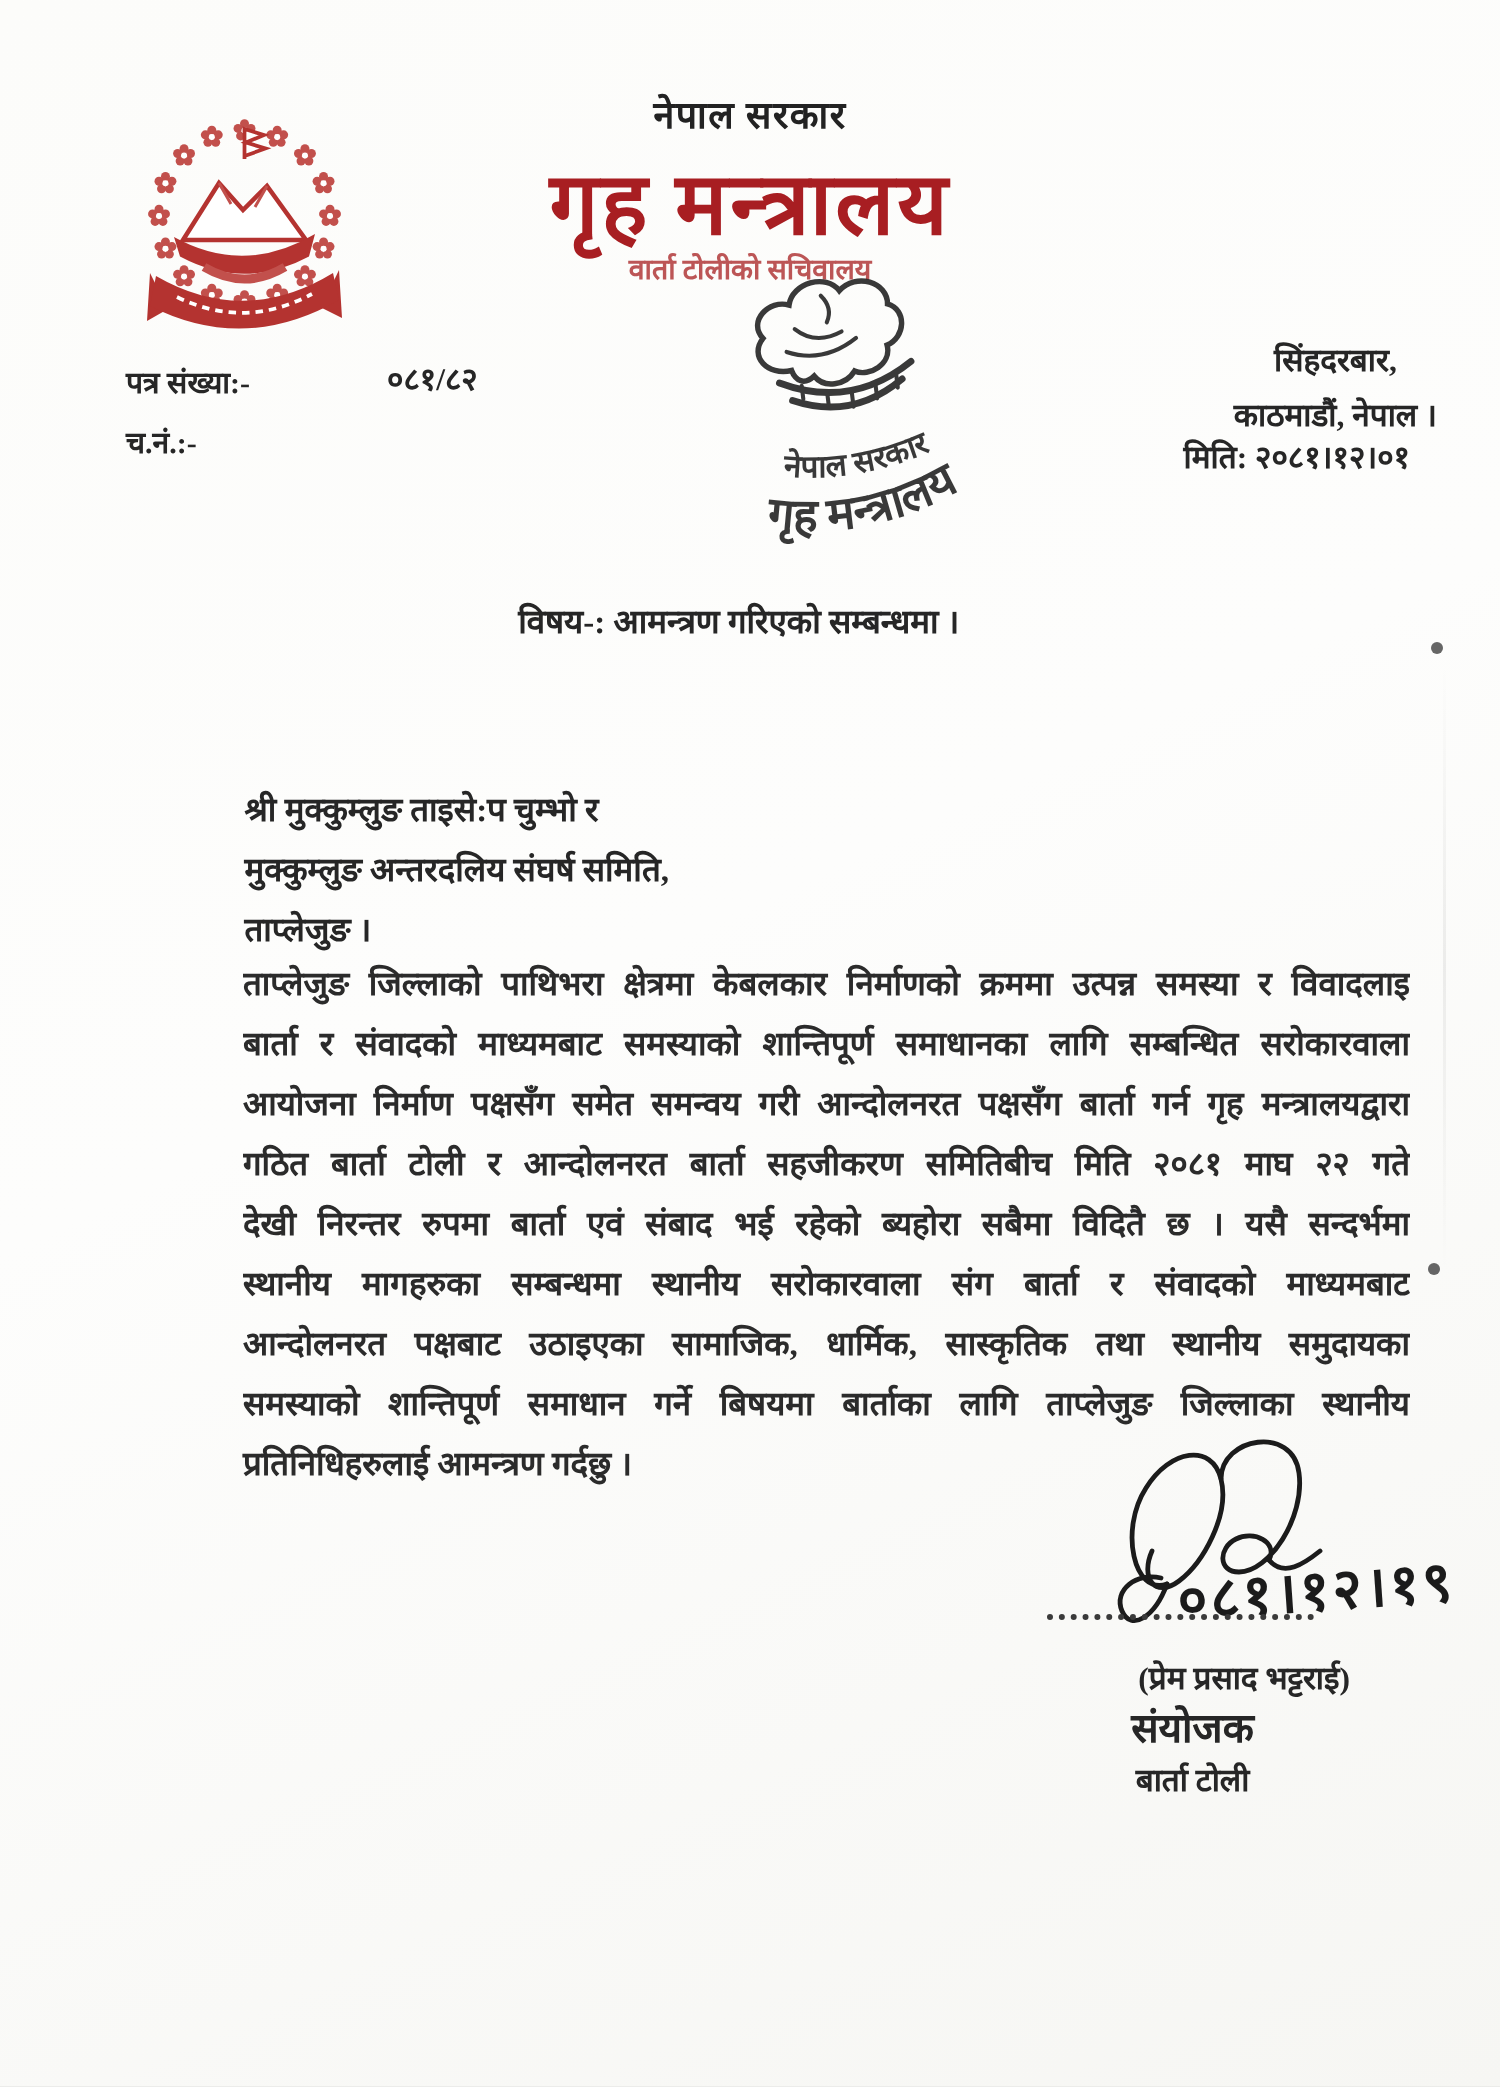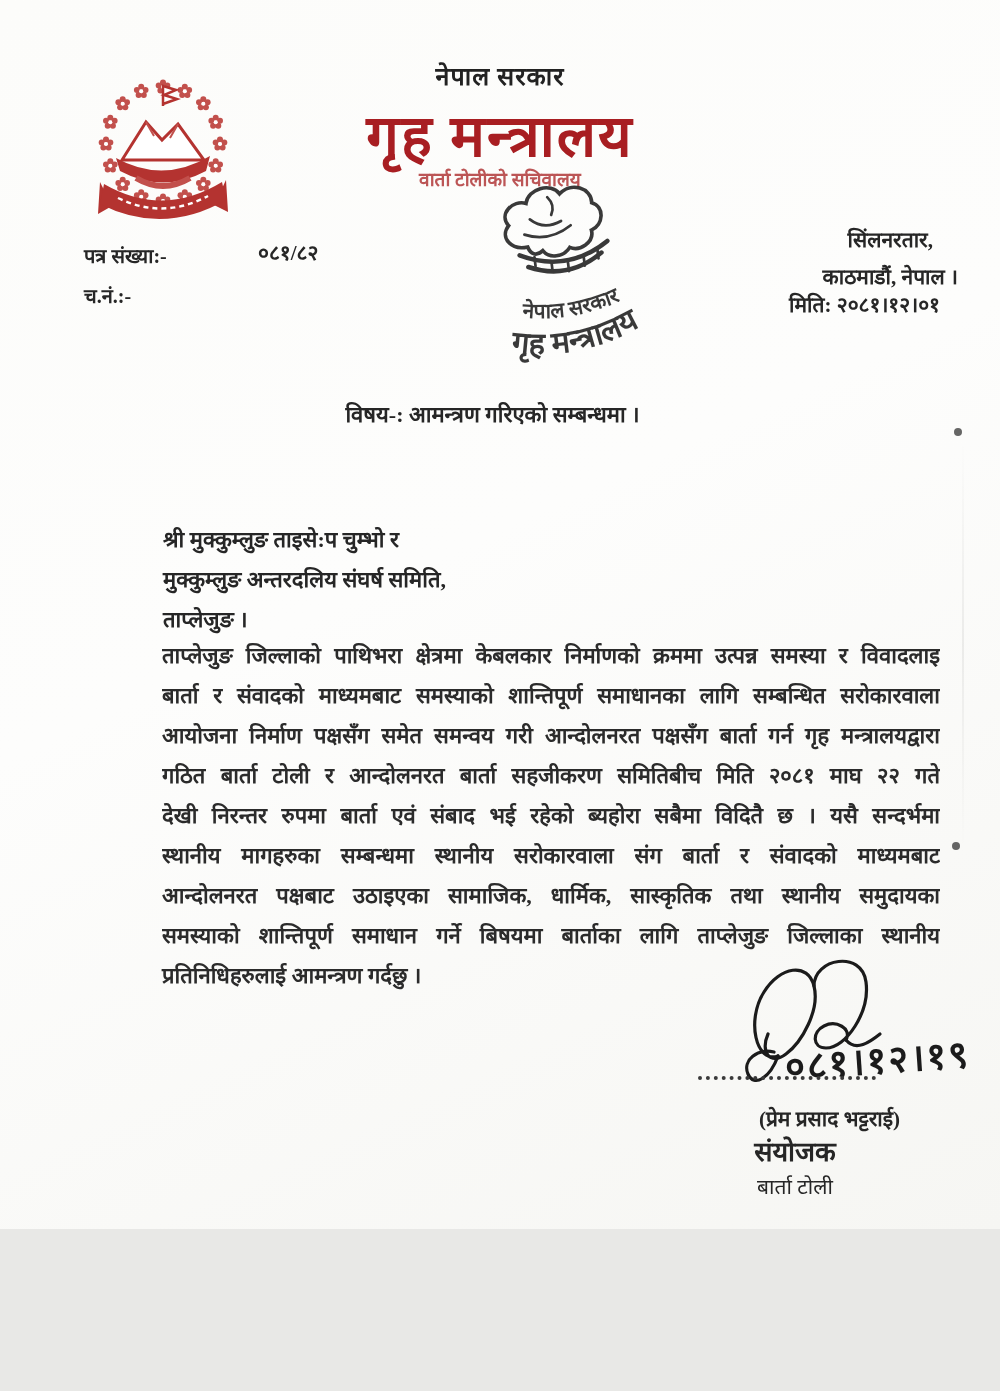--- a/index.html
+++ b/index.html
@@ -1,18 +1,18 @@
 <!DOCTYPE html>
 <html><head>
 <meta charset="utf-8">
 <style>
   html,body{margin:0;padding:0;background:#e8e8e6;}
   .page{
     position:relative;
-    width:1000px;height:1229px;
+    width:1000px;height:1391px;
     margin:0 auto;
     background:linear-gradient(155deg,#fcfcfa 0%,#fdfdfc 45%,#f6f6f3 100%);
     overflow:hidden;
     font-family:"Liberation Serif","DejaVu Serif",serif;
     color:#2e2e2e;
   }
   .abs{position:absolute;}
   
   .gov-line{left:0;right:0;top:58px;text-align:center;font-size:25px;font-weight:700;color:#222;letter-spacing:1px;}
   .ministry-line{left:0;right:0;top:94px;text-align:center;font-size:58px;font-weight:800;color:#a81e22;letter-spacing:2px;}
@@ -32,21 +32,21 @@
   .recipient{left:163px;top:520px;font-size:22px;font-weight:700;line-height:40px;color:#262626;}
   
   .body-block{left:162px;top:636px;width:778px;font-size:22px;font-weight:600;color:#2b2b2b;}
   .body-block .bl{height:40px;line-height:40px;white-space:nowrap;}
   .body-block .bl.just{text-align:justify;text-align-last:justify;white-space:normal;overflow:hidden;}
   
   .sig-svg{left:716px;top:948px;}
   .dotline{left:698px;top:1066px;width:178px;border-bottom:4px dotted #3a3a3a;height:10px;}
   .sig-name{left:690px;top:1104px;width:210px;text-align:right;font-size:21px;font-weight:700;color:#262626;}
   .sig-role{left:690px;top:1132px;width:210px;text-align:center;font-size:27px;font-weight:700;color:#262626;}
-  .sig-team{left:690px;top:1172px;width:210px;text-align:center;font-size:21px;font-weight:400;color:#262626;}
+  .sig-team{left:690px;top:1172px;width:210px;text-align:center;font-size:21px;font-weight:700;color:#262626;}
   
   .hole{width:8px;height:8px;border-radius:50%;background:#404040;opacity:.8;}
   .hole1{left:954px;top:428px;}
   .hole2{left:952px;top:842px;}
   .crease{left:962px;top:440px;width:2px;height:410px;background:linear-gradient(#0000,#00000010,#0000);}
 </style>
 </head>
 <body>
 
 <div class="page">
@@ -123,21 +123,21 @@
     </g>
   </svg>
 
   <div class="abs meta-left">
     <div>पत्र संख्या:-</div>
     <div>च.नं.:-</div>
   </div>
   <div class="abs refnum">०८१/८२</div>
 
   <div class="abs meta-right">
-    <div>सिंलनरतार,</div>
+    <div>सिंहदरबार,</div>
     <div>काठमाडौं, नेपाल ।</div>
   </div>
   <div class="abs date-line">मिति: २०८१।१२।०१</div>
 
   <div class="abs subject">विषय-: आमन्त्रण गरिएको सम्बन्धमा ।</div>
 
   <div class="abs recipient">
     <div>श्री मुक्कुम्लुङ ताइसे:प चुम्भो र</div>
     <div>मुक्कुम्लुङ अन्तरदलिय संघर्ष समिति,</div>
     <div>ताप्लेजुङ ।</div>

